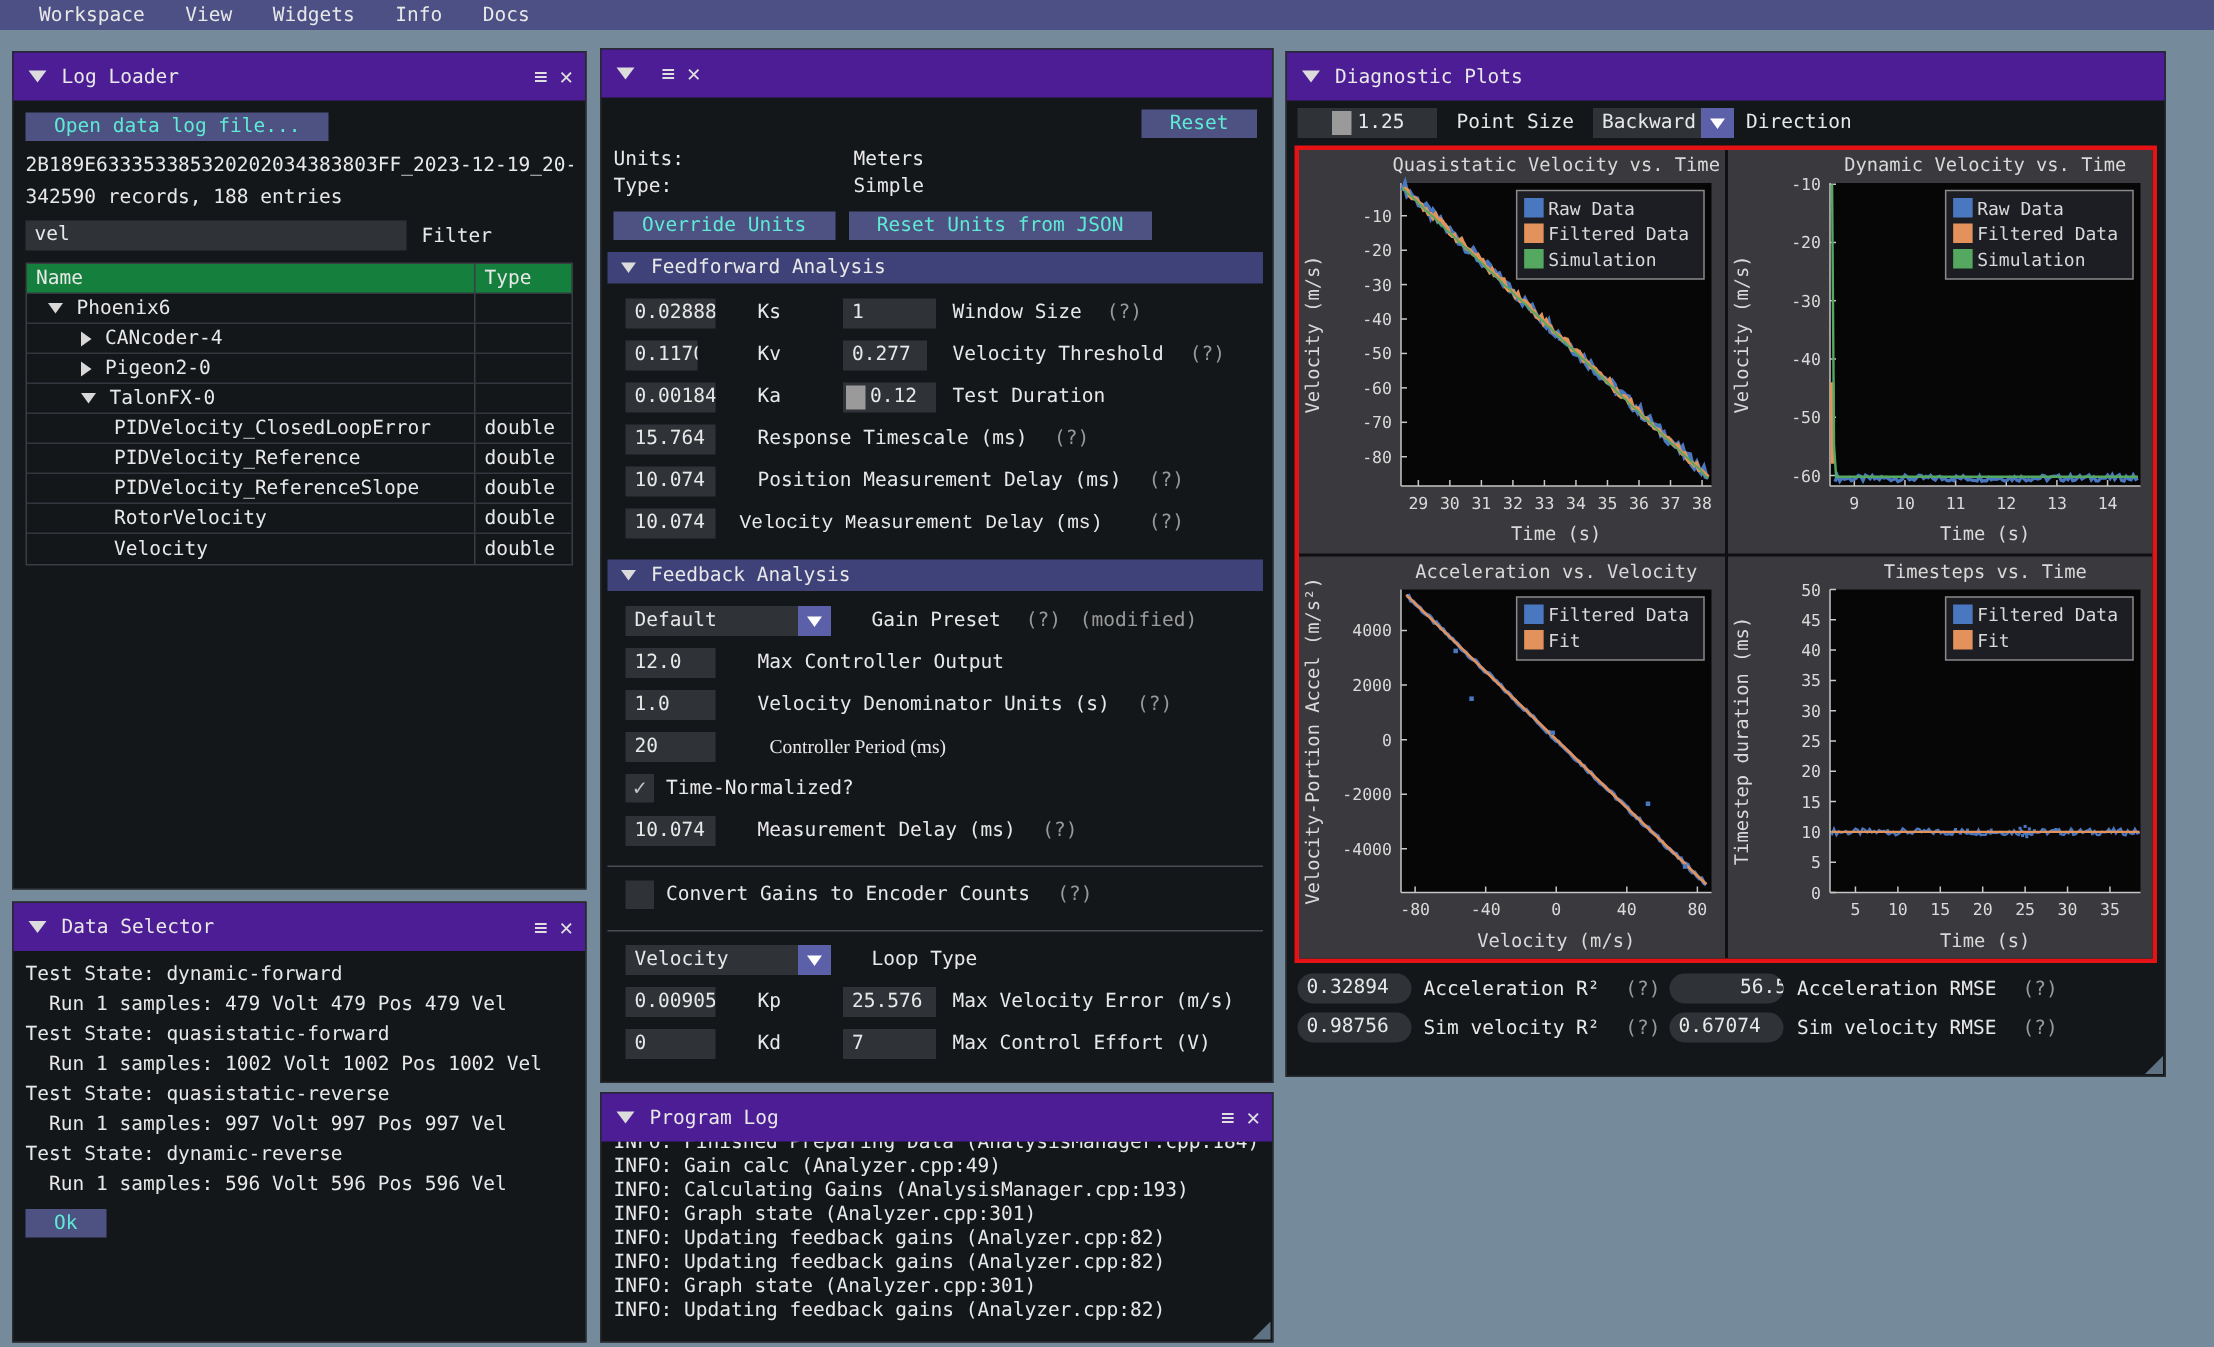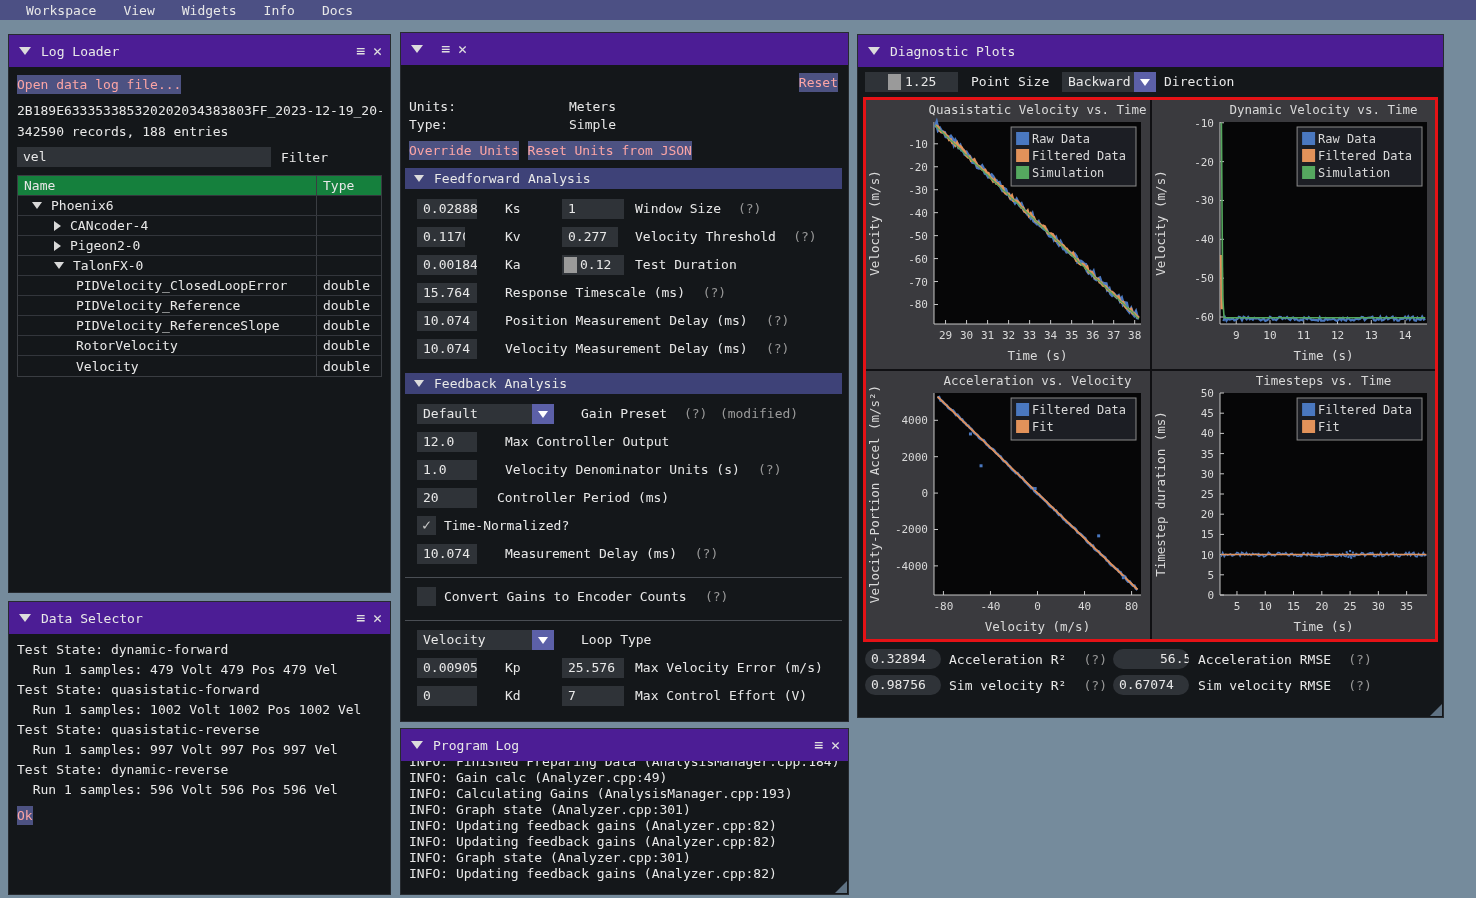--- a/index.html
+++ b/index.html
@@ -27,22 +27,22 @@
   }
   .tb-arrow {
     width:0; height:0; border-left:6px solid transparent;
     border-right:6px solid transparent; border-top:8px solid #dcdcdc;
     margin-right:10px; margin-left:2px;
   }
   .tb-title { flex:1; white-space:nowrap; }
   .tb-ico { color:#dfdfdf; font-size:15px; margin-left:8px; line-height:20px; }
   .content { position:relative; padding:8px; }
   .btn {
-    display:inline-block; background:#4d5282; color:#fca5a5;
-    padding:2px 0; white-space:nowrap; cursor:default;
+    display:inline-block; background:#4d5282; color:#5eead4;
+    padding:2px 19px; white-space:nowrap; cursor:default;
   }
   .ibox {
     background:#2f3338; color:#e8e8e8; height:20px;
     padding:2px 6px; white-space:nowrap; overflow:hidden; position:relative;
   }
   .hint { color:#989898; }
   .extra { color:#9a9a9a; }
   .grab { position:absolute; top:2px; bottom:2px; width:13px; background:#9a9a9a; }
   .sectionhdr {
     background:#3e4278; height:21px; display:flex; align-items:center;
@@ -266,21 +266,21 @@
           <span class="at" style="left: 96px;">Response Timescale (ms)</span>
           <span class="at hint" style="left: 293.7px;">(?)</span>
         </div>
         <div class="arow">
           <div class="ibox" style="left: 8px; width: 60px;">10.074</div>
           <span class="at" style="left: 96px;">Position Measurement Delay (ms)</span>
           <span class="at hint" style="left: 356.9px;">(?)</span>
         </div>
         <div class="arow">
           <div class="ibox" style="left: 8px; width: 60px;">10.074</div>
-          <span class="at" style="left: 96px;">Velocity Measurement Delay (ms)</span>
+          <span class="at" style="left: 84px; font-family: Liberation Mono, monospace;">Velocity Measurement Delay (ms)</span>
           <span class="at hint" style="left: 356.9px;">(?)</span>
         </div>
       </div>
 
     <div class="sectionhdr">
       <span class="sh-arrow"></span>
       <span>Feedback Analysis</span>
     </div>
     <div id="fb-rows">
         <div class="arow">
@@ -294,21 +294,21 @@
           <div class="ibox" style="left: 8px; width: 60px;">12.0</div>
           <span class="at" style="left: 96px;">Max Controller Output</span>
         </div>
         <div class="arow">
           <div class="ibox" style="left: 8px; width: 60px;">1.0</div>
           <span class="at" style="left: 96px;">Velocity Denominator Units (s)</span>
           <span class="at hint" style="left: 349px;">(?)</span>
         </div>
         <div class="arow">
           <div class="ibox" style="left: 8px; width: 60px;">20</div>
-          <span class="at" style="left: 88px;">Controller Period (ms)</span>
+          <span class="at" style="left: 104px; font-family: Liberation Serif, serif;">Controller Period (ms)</span>
         </div>
         <div class="arow">
           <div class="checkbox">✓</div>
           <span class="at" style="left: 35px;">Time-Normalized?</span>
         </div>
         <div class="arow">
           <div class="ibox" style="left: 8px; width: 60px;">10.074</div>
           <span class="at" style="left: 96px;">Measurement Delay (ms)</span>
           <span class="at hint" style="left: 285.8px;">(?)</span>
         </div>

